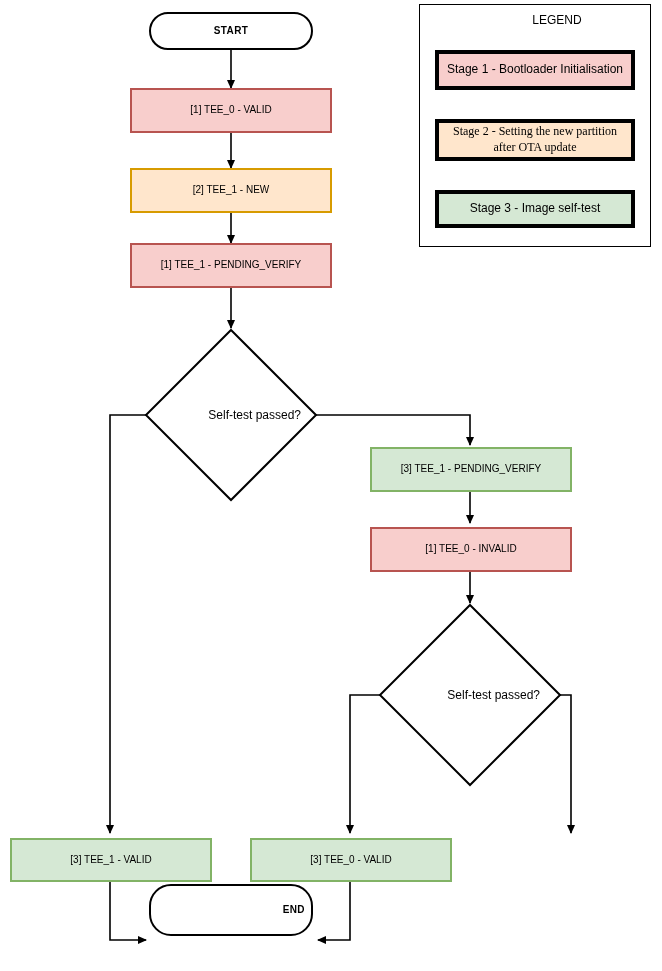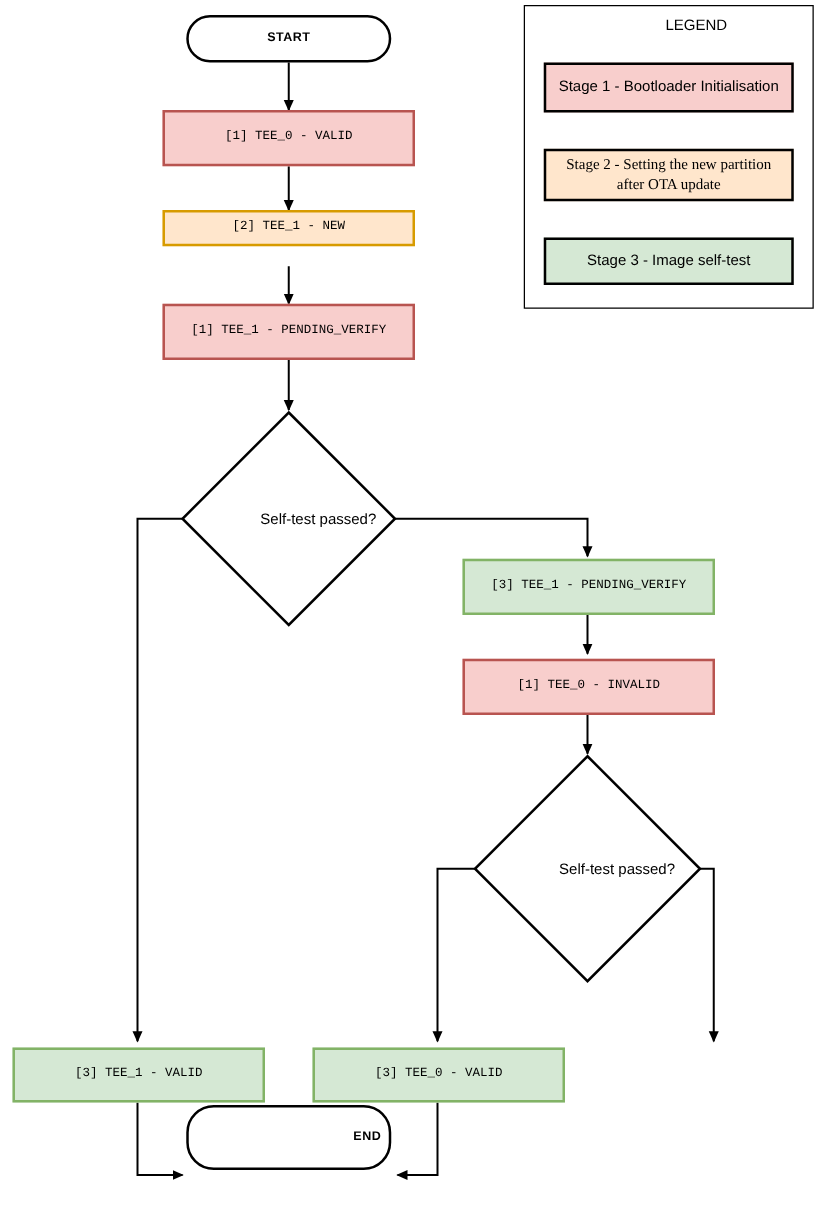--- a/index.html
+++ b/index.html
@@ -36,21 +36,20 @@
     text-align: center;
     font-size: 10px;
     color: #000000;
     line-height: 1.25;
     padding: 2px 6px;
     z-index: 2;
   }
   .rect {
     border-width: 2px;
     border-style: solid;
-    font-family: Liberation Mono, monospace;
   }
   .red {
     background: #f8cecc;
     border-color: #b85450;
   }
   .orange {
     background: #ffe6cc;
     border-color: #d79b00;
   }
   .green {
@@ -91,21 +90,21 @@
   }
   .legend-box {
     position: absolute;
     box-sizing: border-box;
     display: flex;
     align-items: center;
     justify-content: center;
     text-align: center;
     font-size: 12px;
     color: #000000;
-    border: 2px solid #000000;
+    border: 4px solid #000000;
     line-height: 1.3;
     padding: 2px 6px;
     z-index: 2;
   }
   .legend-red { background: #f8cecc; }
   .legend-orange { background: #ffe6cc; font-family: Liberation Serif, serif; }
   .legend-green { background: #d5e8d4; }
 </style>
 </head>
 <body>
@@ -155,21 +154,21 @@
   </svg>
 
   <div class="node terminator" style="left:149px; top:12px; width:164px; height:38px;">
     <span>START</span>
   </div>
 
   <div class="node rect red" style="left:130px; top:88px; width:202px; height:45px;">
     <span>[1] TEE_0 - VALID</span>
   </div>
 
-  <div class="node rect orange" style="left:130px; top:168px; width:202px; height:29px;">
+  <div class="node rect orange" style="left:130px; top:168px; width:202px; height:45px;">
     <span>[2] TEE_1 - NEW</span>
   </div>
 
   <div class="node rect red" style="left:130px; top:243px; width:202px; height:45px;">
     <span>[1] TEE_1 - PENDING_VERIFY</span>
   </div>
 
   <div class="diamond-label" style="left:161px; top:402px; width:140px; height:26px;">
     <span>Self-test passed?</span>
   </div>

